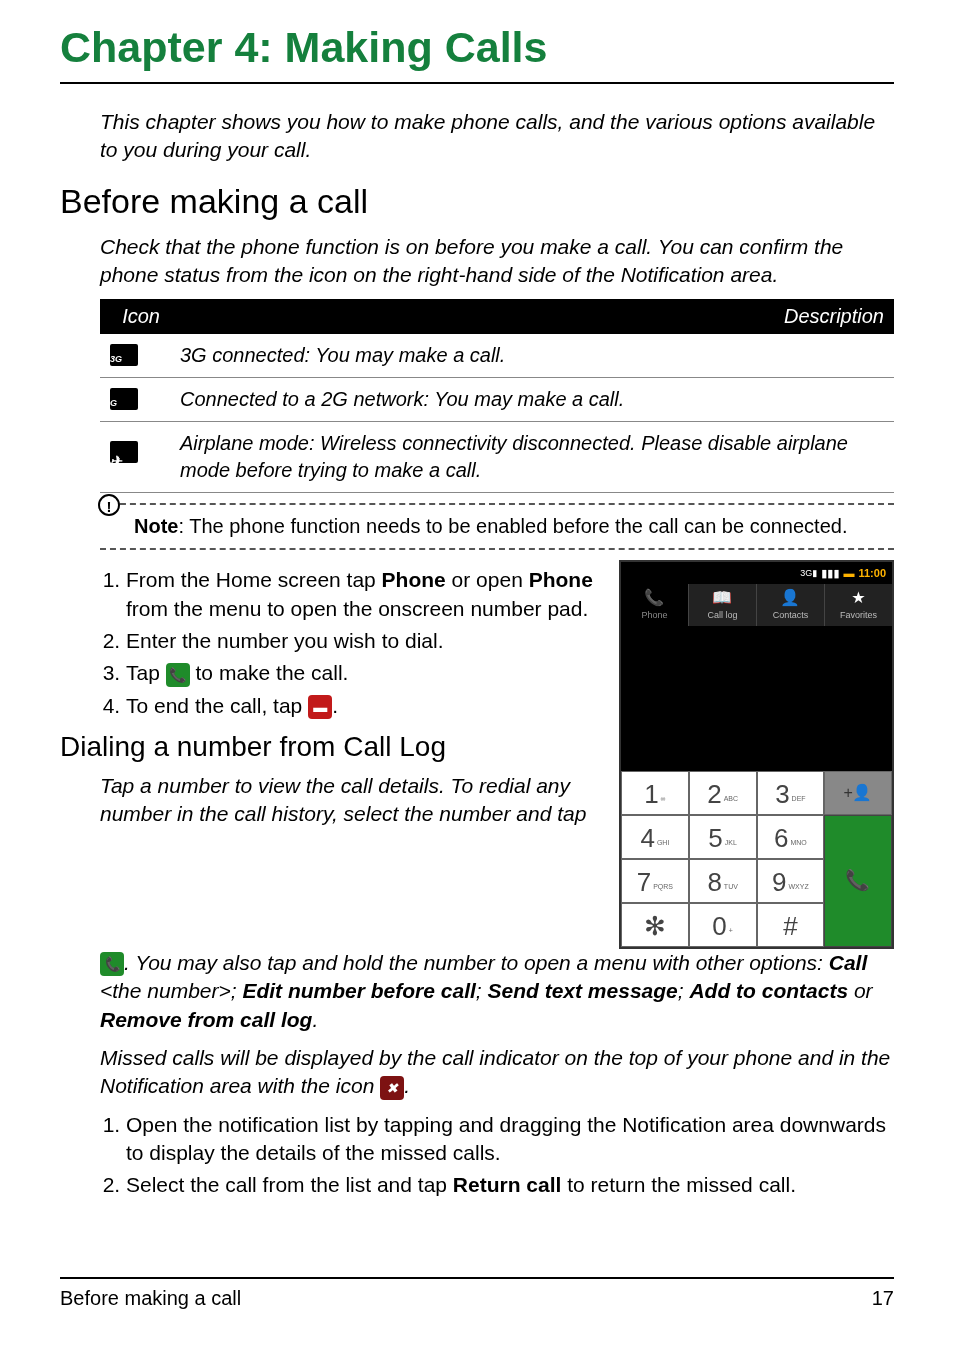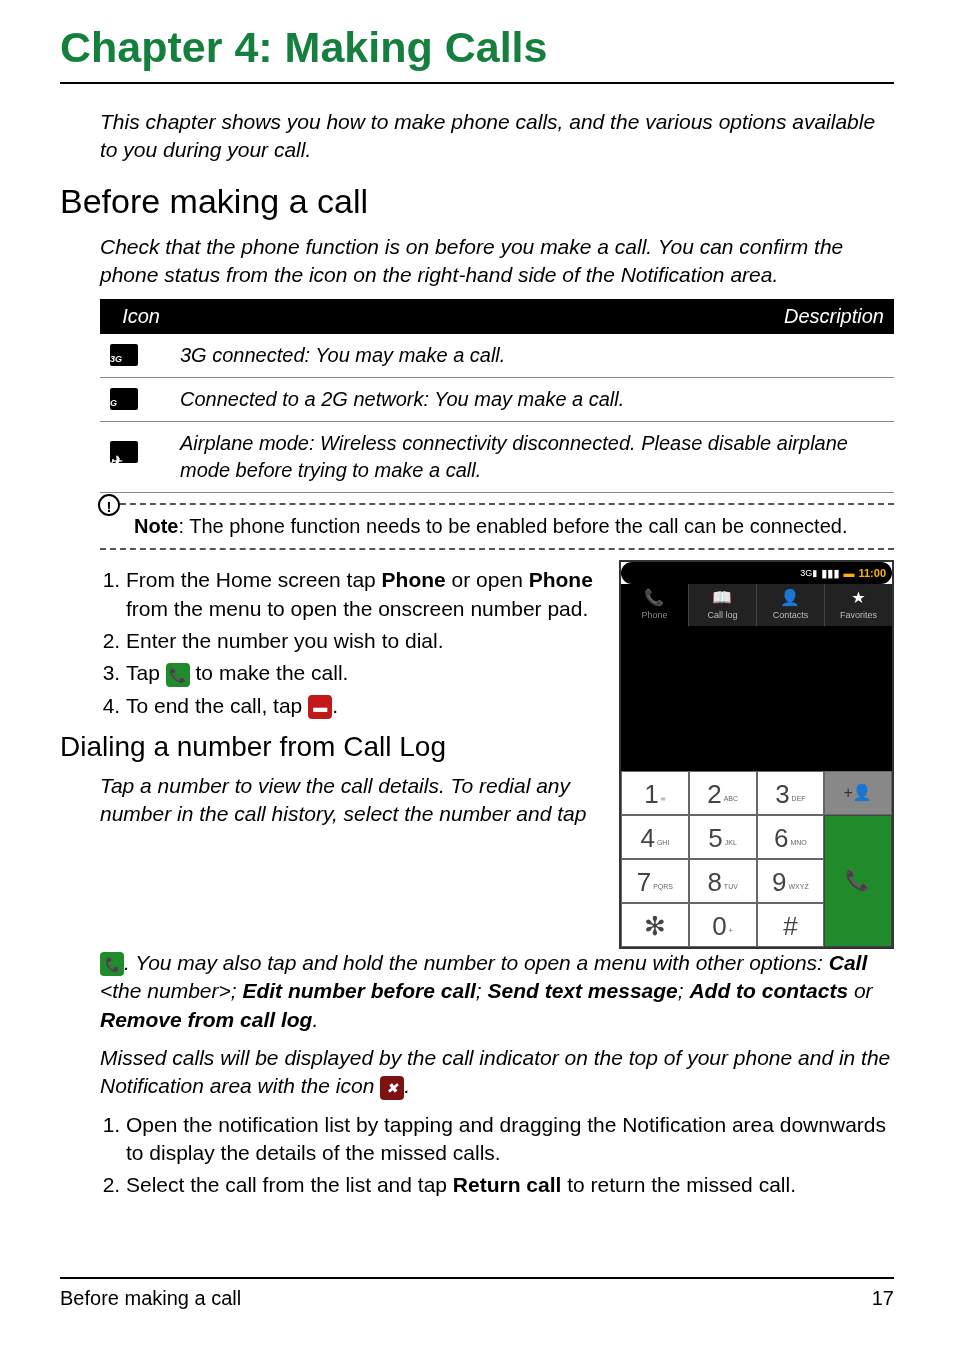--- a/index.html
+++ b/index.html
@@ -139,21 +139,20 @@
   .phone-status {
     background: #000;
     color: #ffb300;
     height: 22px;
     display: flex;
     justify-content: flex-end;
     align-items: center;
     gap: 4px;
     padding: 0 6px;
     font-size: 11px;
-    border-radius: 11px;
   }
   .phone-status .clock { color: #ffb300; font-weight: bold; }
   .phone-tabs {
     display: flex;
     background: #222;
     color: #fff;
     font-size: 10px;
   }
   .phone-tab {
     flex: 1;

